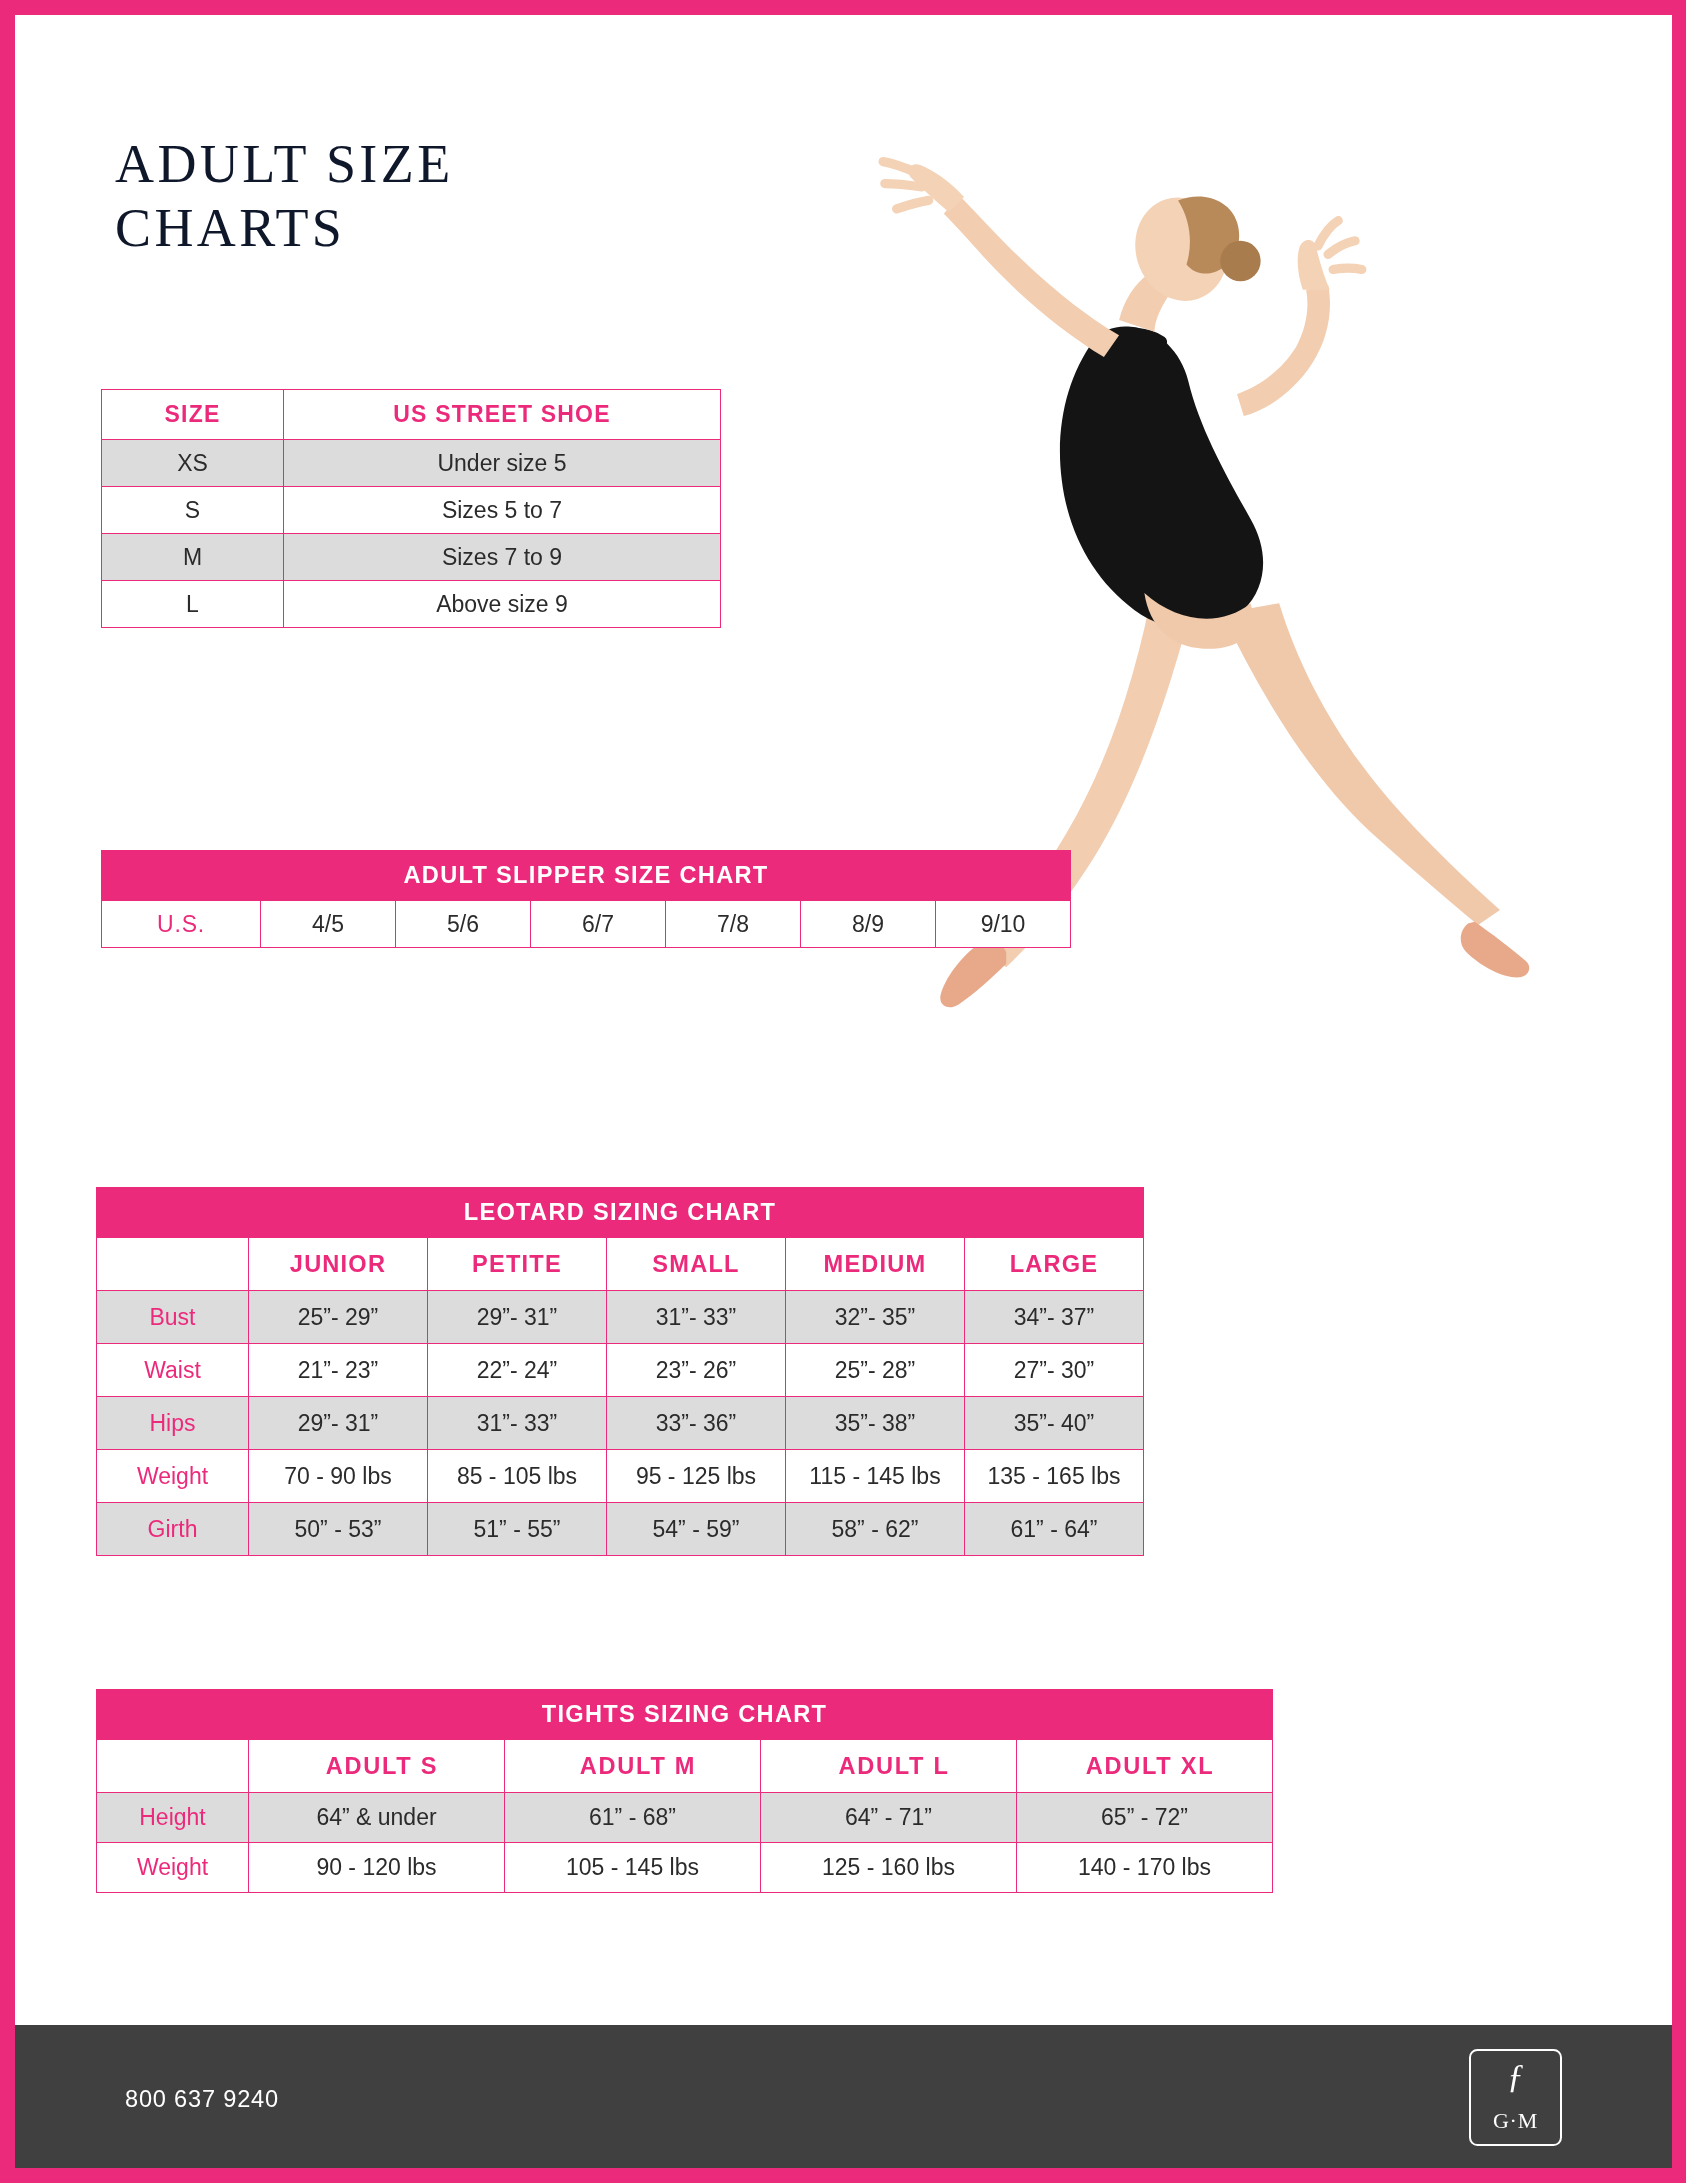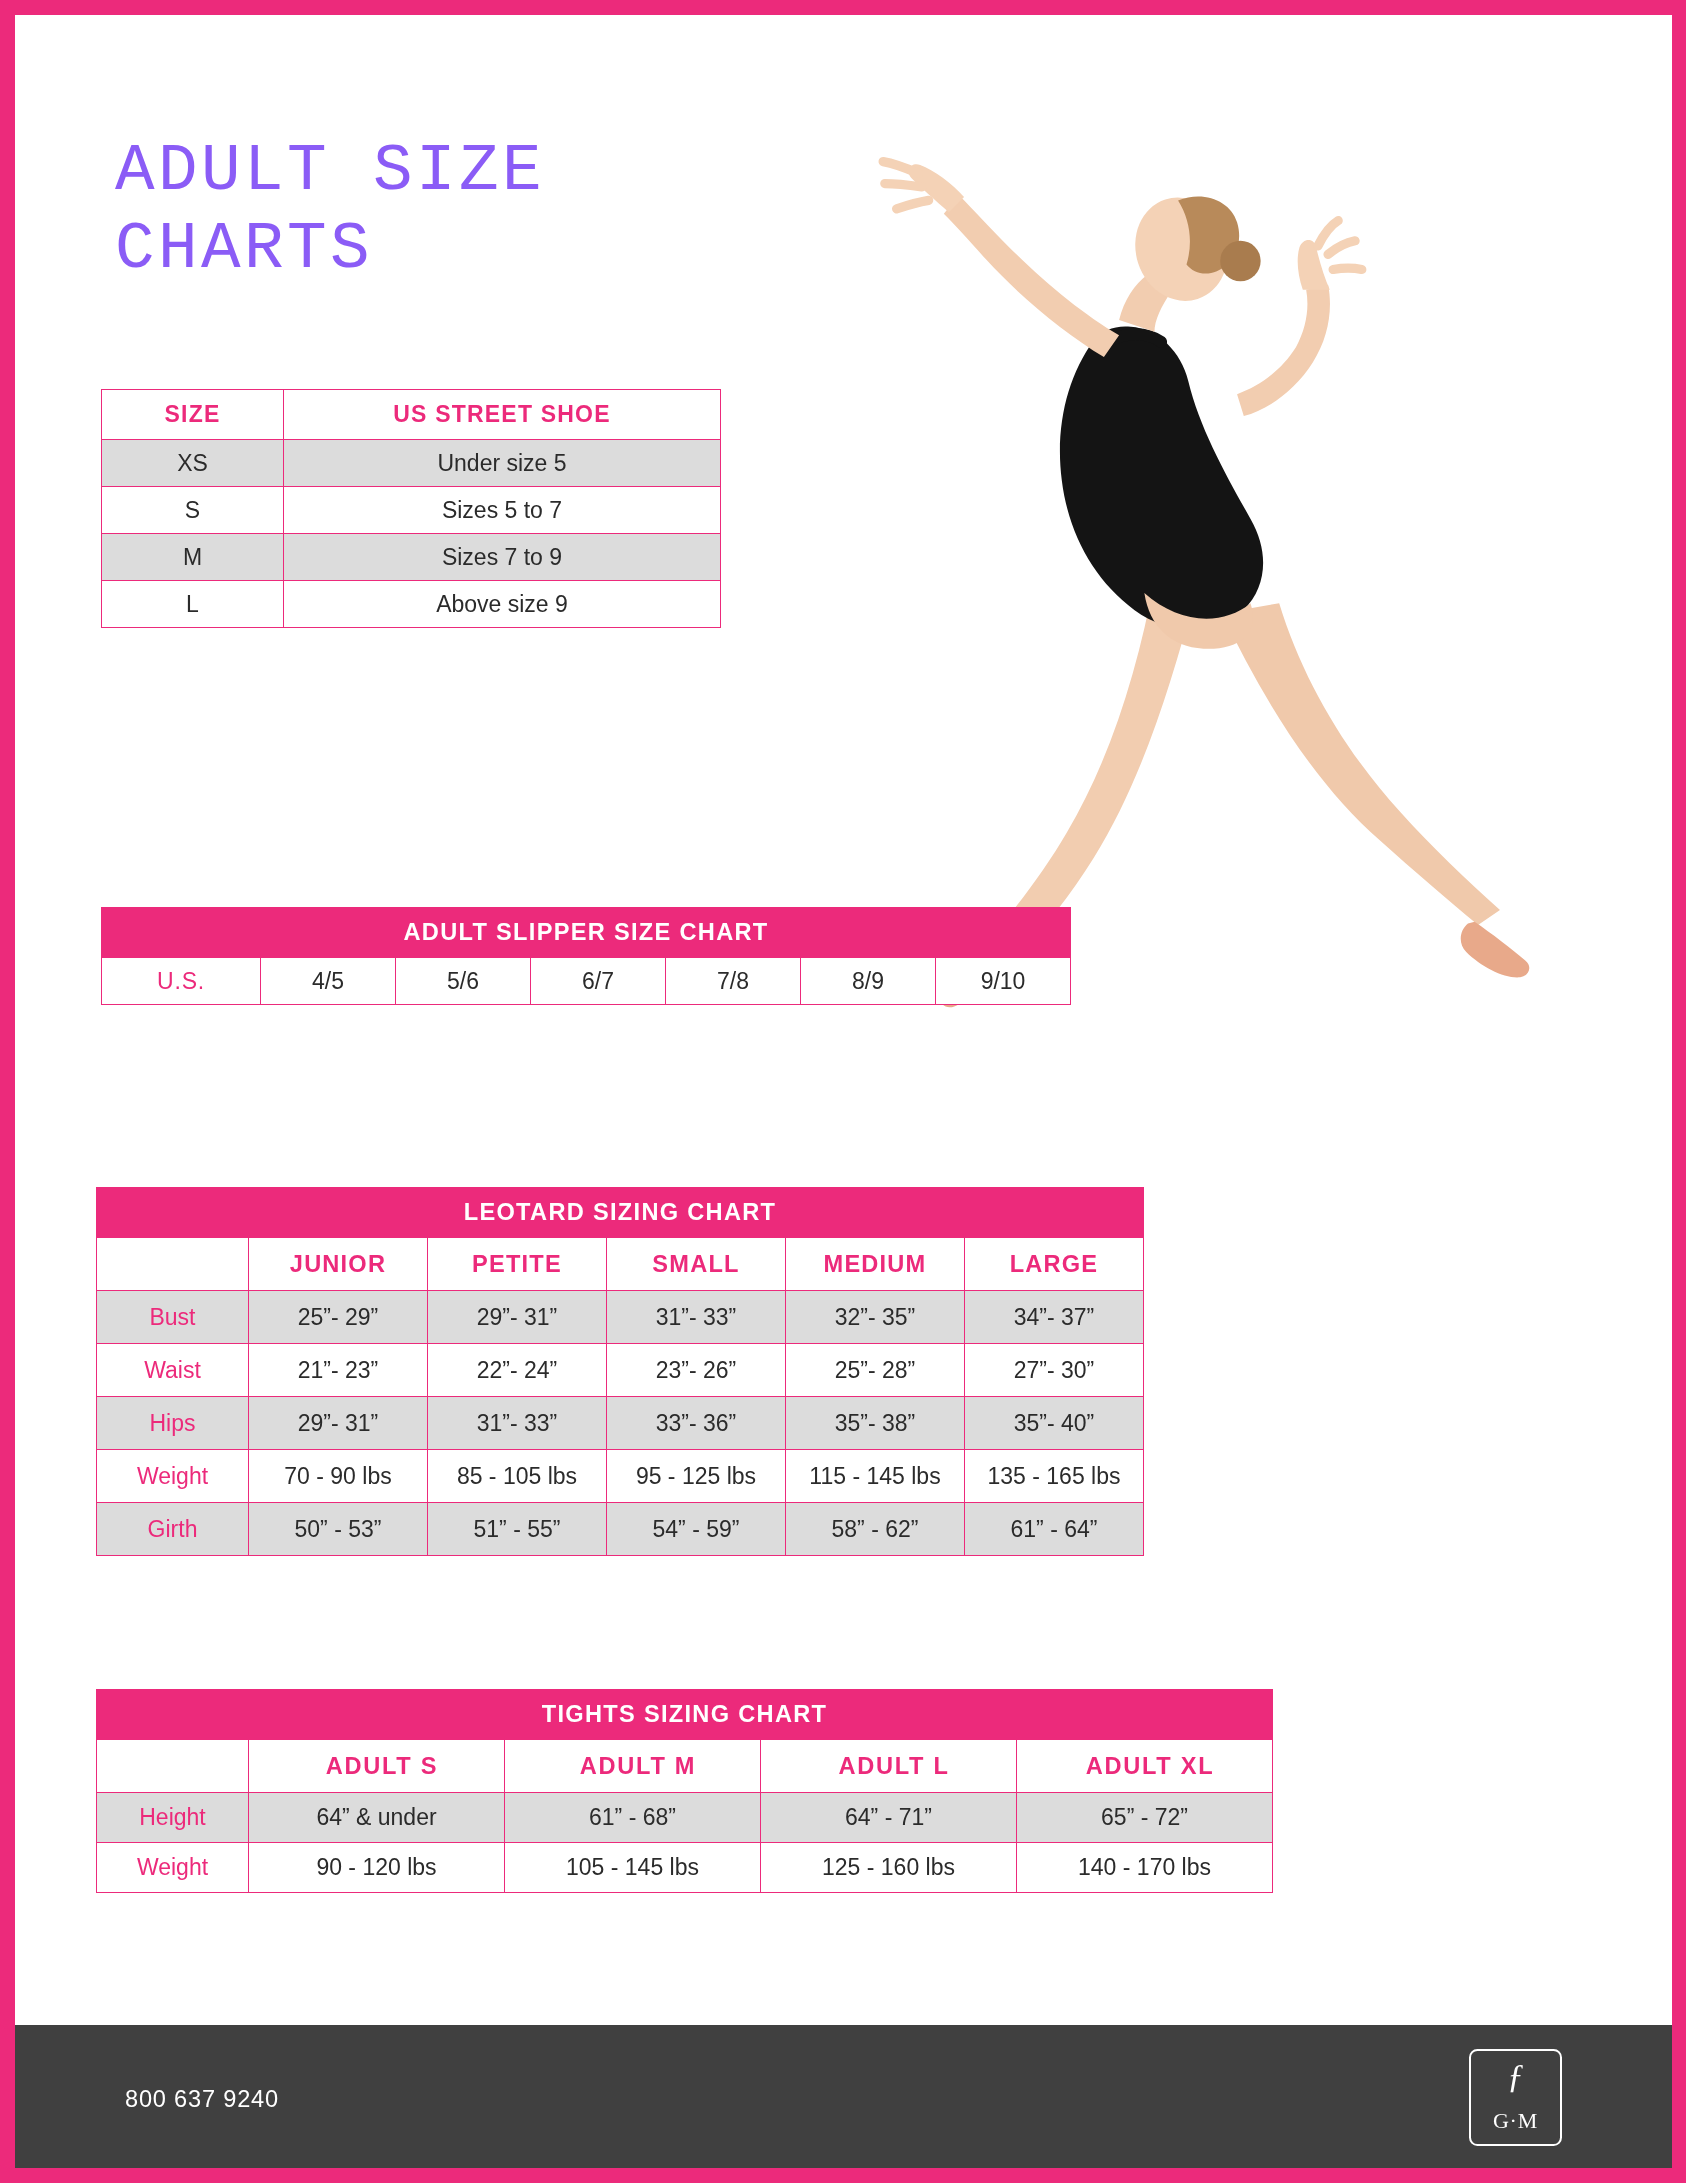--- a/index.html
+++ b/index.html
@@ -25,26 +25,26 @@
     position: absolute;
     top: 0; left: 0; right: 0; bottom: 0;
     background: #ffffff;
   }
 
   
   .title {
     position: absolute;
     left: 100px;
     top: 118px;
-    font-size: 66px;
+    font-size: 54px;
     letter-spacing: 3.4px;
     line-height: 1.18;
-    color: #8b5cf6;
+    color: #0f172a;
     font-weight: 400;
-    font-family: Liberation Mono, monospace;
+    font-family: Liberation Serif, serif;
     white-space: pre-line;
   }
 
   
   .tbl {
     position: absolute;
     border-collapse: collapse;
     border: 1.7px solid #ec2a7b;
     background: #ffffff;
     table-layout: fixed;
@@ -82,21 +82,21 @@
     top: 374px;
     width: 619px;
   }
   #paws-table .banner { height: 49px; font-size: 23.6px; }
   #paws-table .hdr { height: 49px; font-size: 23px; }
   #paws-table td.val { height: 46px; font-size: 23px; }
 
   
   #slipper-table {
     left: 86px;
-    top: 892px;
+    top: 835px;
     width: 968px;
   }
   #slipper-table .banner { height: 49px; font-size: 23.6px; }
   #slipper-table td { height: 46px; font-size: 23px; }
   #slipper-table td.rowlabel { font-size: 23px; letter-spacing: 0.8px; }
 
   
   #leotard-table {
     left: 81px;
     top: 1172px;

